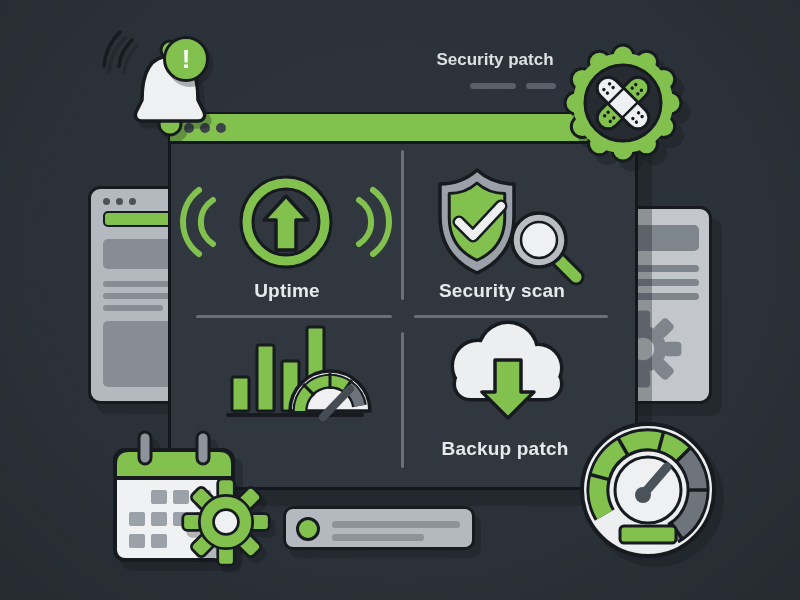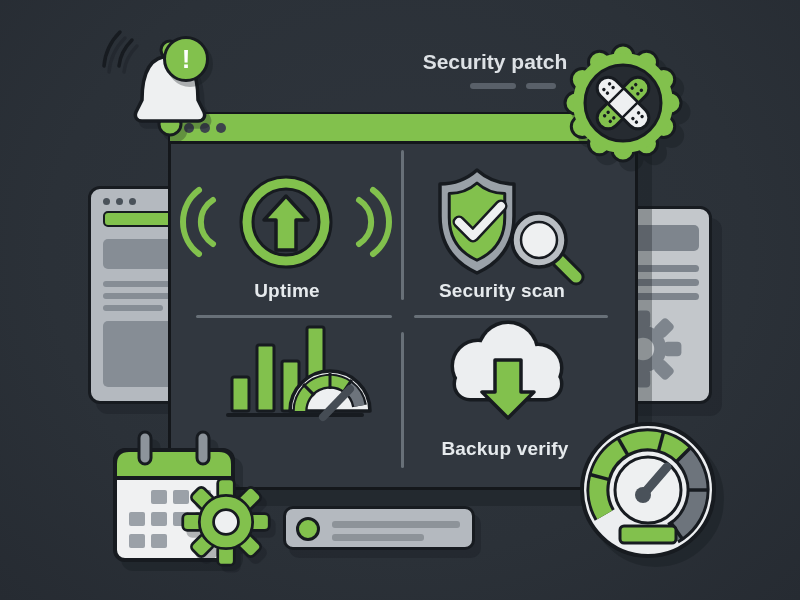--- a/index.html
+++ b/index.html
@@ -25,21 +25,21 @@
   
   .main-window{left:168px;top:112px;width:470px;height:378px;background:var(--window,#31373f);
                border:3px solid #14171b;border-radius:10px;box-shadow:14px 16px 0 rgba(18,22,27,.30);}
   .titlebar{left:-1px;top:-1px;width:466px;height:30px;background:var(--green,#82c14d);
             border-bottom:3px solid #14171b;border-radius:7px 7px 0 0;}
   .titlebar .dot{position:absolute;width:10px;height:10px;border-radius:50%;background:#3d444c;top:9px;}
 
   .divider{background:var(--divider,#687078);border-radius:2px;}
 
   .q-label{color:var(--text,#e6eaed);font-size:19px;font-weight:700;text-align:center;letter-spacing:.2px;}
-  .sp-label{left:415px;top:50px;width:160px;text-align:center;color:#dde1e5;font-size:21px;font-weight:700;}
+  .sp-label{left:415px;top:50px;width:160px;text-align:center;color:#dde1e5;font-size:17px;font-weight:700;}
   .dash{background:#596069;border-radius:3px;height:6px;}
 
   .shadowed{filter:drop-shadow(8px 9px 0 rgba(18,22,27,.30));}
   .soft-shadow{filter:drop-shadow(5px 6px 0 rgba(18,22,27,.28));}
 
   .alert-badge{left:163px;top:36px;width:46px;height:46px;border-radius:50%;background:var(--green,#82c14d);
                border:3px solid var(--outline,#171b20);color:#fff;font-weight:700;font-size:26px;
                text-align:center;line-height:40px;filter:drop-shadow(4px 5px 0 rgba(18,22,27,.30));}
 
   .status-pill{left:283px;top:506px;width:192px;height:44px;background:var(--panel-gray,#b4b9bf);
@@ -176,21 +176,21 @@
       <circle cx="48" cy="58" r="24"></circle>
         <circle cx="78" cy="44" r="28"></circle>
         <circle cx="108" cy="60" r="22"></circle>
       <rect x="26" y="62" width="104" height="28" rx="14"></rect>
     </g>
     <polygon points="65,52 91,52 91,84 104,84 78,110 52,84 65,84" fill="#82c14d" stroke="#171b20" stroke-width="3.5" stroke-linejoin="round"></polygon>
   </svg>
 
   <div class="q-label" style="left:422px;top:280px;width:160px">Security scan</div>
   <div class="q-label" style="left:207px;top:280px;width:160px">Uptime</div>
-  <div class="q-label" style="left:425px;top:438px;width:160px">Backup verify</div>
+  <div class="q-label" style="left:425px;top:438px;width:160px">Backup patch</div>
 
   <svg class="soft-shadow" style="left:98px;top:22px" width="130" height="115" viewBox="0 0 130 115">
     <g fill="none" stroke="#171b20" stroke-width="3.5" stroke-linecap="round">
       <path d="M34 18 C26 26 22 34 21 44"></path>
       <path d="M22 10 C12 20 7 31 6 44"></path>
     </g>
     <circle cx="72" cy="28" r="9" fill="#82c14d" stroke="#171b20" stroke-width="3"></circle>
     <circle cx="72" cy="102" r="11" fill="#82c14d" stroke="#171b20" stroke-width="3"></circle>
     <path d="M44 78 C44 48 54 34 72 34 C90 34 100 48 100 78 L106 90 C108 95 105 99 100 99 L44 99 C39 99 36 95 38 90 Z" fill="#eef0f1" stroke="#171b20" stroke-width="3.5" stroke-linejoin="round"></path>
   </svg>

